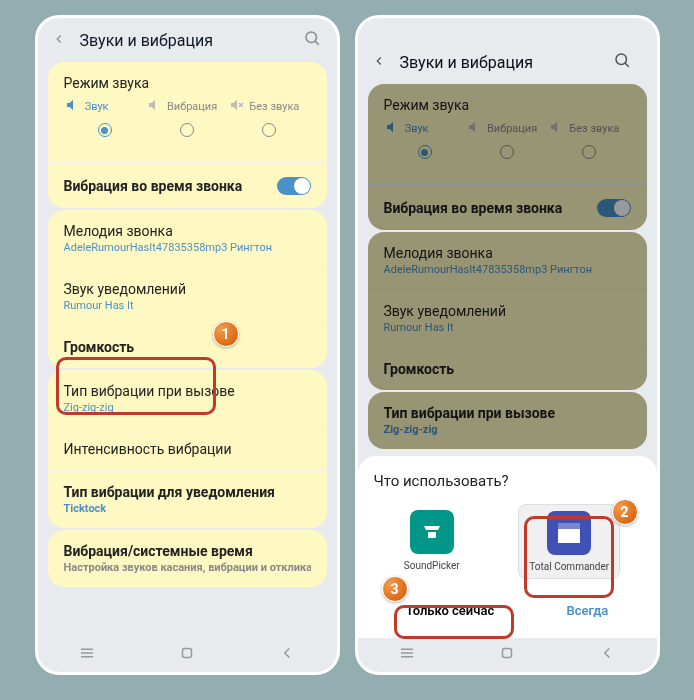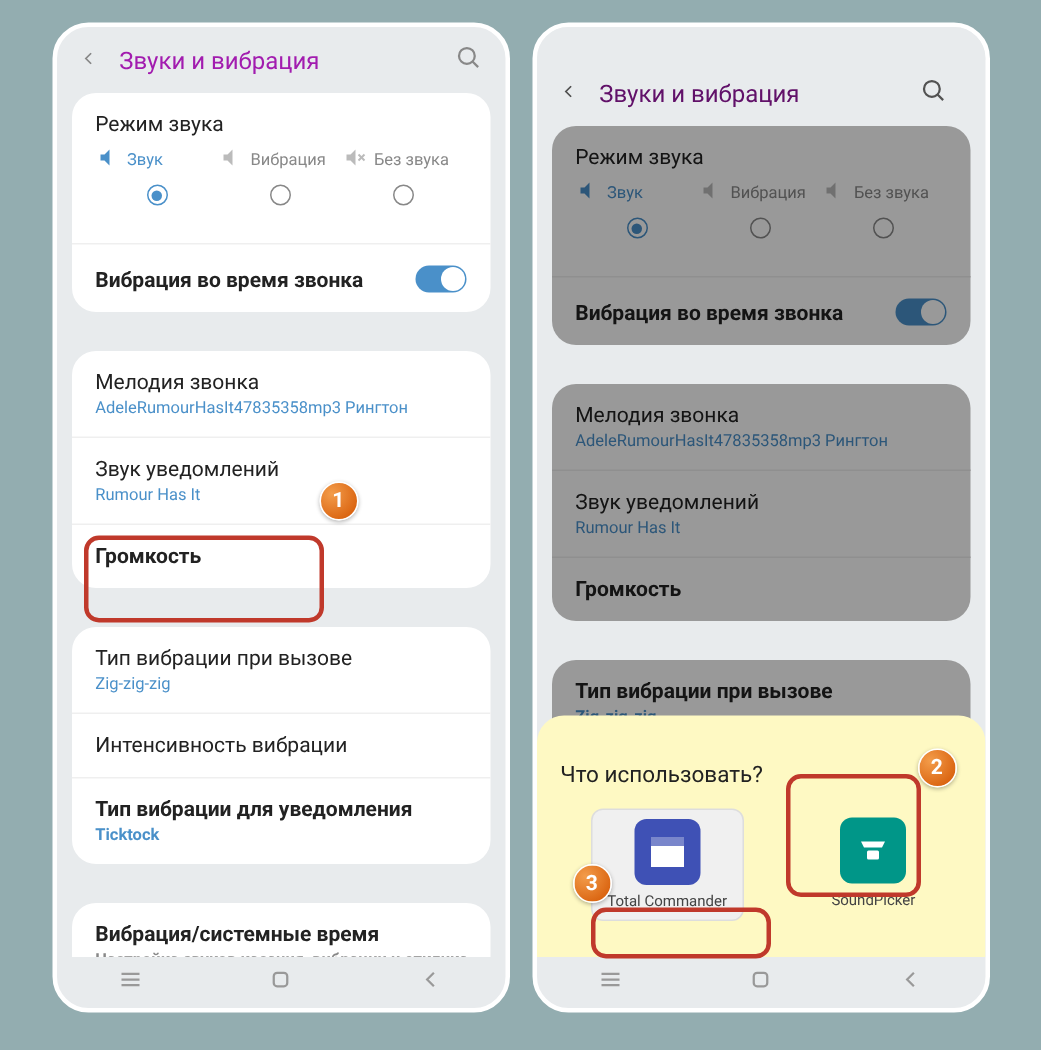--- a/index.html
+++ b/index.html
@@ -3,24 +3,24 @@
 <meta charset="utf-8">
 <style>
   * { box-sizing: border-box; margin: 0; padding: 0; }
   body { font-family: -apple-system, Roboto, Arial, sans-serif; background: #93adb0; padding: 15px; display: flex; gap: 15px; justify-content: center; }
   .phone { width: 305px; height: 660px; background: #e8ebed; border-radius: 24px; border: 3px solid #fff; overflow: hidden; display: flex; flex-direction: column; position: relative; }
   .phone.dimmed .content { filter: brightness(0.6); }
   .statusbar { height: 22px; background: #e8ebed; display: flex; justify-content: space-between; align-items: center; padding: 0 14px; font-size: 10px; color: #333; }
   .statusbar .right { display: flex; gap: 4px; align-items: center; }
   .header { height: 44px; display: flex; align-items: center; padding: 0 14px; color: #555; position: relative; }
   .header .back { margin-right: 14px; color: #888; }
-  .header .title { font-size: 16px; color: #a21caf; }
+  .header .title { font-size: 16px; color: #0f172a; }
   .header .search { position: absolute; right: 16px; color: #888; }
   .content { flex: 1; padding: 0 10px; overflow: hidden; }
-  .card { background: #ffffff; border-radius: 16px; margin-bottom: 26px; }
+  .card { background: #fef9c3; border-radius: 16px; margin-bottom: 2px; }
   .card .row { padding: 13px 16px; border-bottom: 1px solid #efefef; position: relative; }
   .card .row:last-child { border-bottom: none; font-weight: bold; }
   .row .label { font-size: 14px; color: #222; }
   .row .sublabel { font-size: 11px; color: #4a90c9; margin-top: 2px; }
   .row .sublabel.gray { color: #888; white-space: nowrap; overflow: hidden; }
   .mode-row { display: flex; justify-content: space-around; padding: 6px 0 4px; }
   .mode-item { display: flex; flex-direction: row; align-items: center; gap: 4px; width: 80px; }
   .mode-icon { color: #bbb; height: 18px; }
   .mode-item.active .mode-icon { color: #4a90c9; }
   .mode-label { font-size: 11px; color: #888; }
@@ -28,21 +28,21 @@
   .radio-row { display: flex; justify-content: space-around; padding: 4px 0 12px; }
   .radio { width: 14px; height: 14px; border: 1.5px solid #888; border-radius: 50%; display: flex; align-items: center; justify-content: center; }
   .radio.checked { border-color: #4a90c9; }
   .radio.checked::after { content: ''; width: 7px; height: 7px; border-radius: 50%; background: #4a90c9; }
   .toggle { position: absolute; right: 16px; top: 50%; transform: translateY(-50%); width: 34px; height: 18px; background: #4a90c9; border-radius: 10px; }
   .toggle::after { content: ''; position: absolute; right: 1px; top: 1px; width: 16px; height: 16px; background: #fff; border-radius: 50%; }
   .navbar { height: 34px; display: flex; justify-content: space-around; align-items: center; color: #999; }
   .navbar svg { width: 18px; height: 18px; }
   .callout { position: absolute; border: 3px solid #c0392b; border-radius: 10px; z-index: 10; }
   .badge { position: absolute; width: 26px; height: 26px; border-radius: 50%; background: radial-gradient(circle at 30% 30%, #f39c4a, #d35400); color: #fff; font-weight: bold; font-size: 14px; display: flex; align-items: center; justify-content: center; border: 1px solid #fff; z-index: 20; box-shadow: 0 1px 3px rgba(0,0,0,0.3); }
-  .sheet { position: absolute; bottom: 34px; left: 0; right: 0; background: #fef9c3; border-radius: 18px 18px 0 0; padding: 30px 12px 10px; z-index: 5; }
+  .sheet { position: absolute; bottom: 34px; left: 0; right: 0; background: #ffffff; border-radius: 18px 18px 0 0; padding: 16px 12px 10px; z-index: 5; }
   .sheet-title { font-size: 15px; color: #222; margin-bottom: 14px; padding-left: 4px; }
   .apps { display: flex; justify-content: space-around; margin-bottom: 14px; }
   .app { display: flex; flex-direction: column; align-items: center; gap: 6px; padding: 6px 10px; border-radius: 8px; }
   .app.selected { background: #f0f0f0; border: 1px solid #ddd; }
   .app-icon { width: 44px; height: 44px; border-radius: 8px; display: flex; align-items: center; justify-content: center; }
   .app-icon.teal { background: #009688; }
   .app-icon.blue { background: #3f51b5; position: relative; }
   .app-icon.blue::after { content: ''; width: 22px; height: 20px; background: #fff; position: absolute; }
   .app-icon.blue::before { content: ''; position: absolute; width: 22px; height: 6px; background: #7986cb; z-index: 1; top: 12px; }
   .app-label { font-size: 10px; color: #444; }
@@ -234,34 +234,38 @@
       <div class="row">
         <div class="label">Тип вибрации при вызове</div>
         <div class="sublabel">Zig-zig-zig</div>
       </div>
     </div>
   </div>
 
   <div class="sheet">
     <div class="sheet-title">Что использовать?</div>
     <div class="apps">
-      <div class="app selected">
-        <div class="app-icon blue"></div>
-        <span class="app-label">Total Commander</span>
-      </div>
       <div class="app">
         <div class="app-icon teal">
             <svg width="24" height="24" viewBox="0 0 24 24" fill="#fff">
               <path d="M6 18c0 1.1.9 2 2 2h8c1.1 0 2-.9 2-2V6H6v12zM19 3h-3.5l-1-1h-5l-1 1H5v2h14V3z" opacity="0"></path>
               <path d="M4 6h16l-2 4H6z"></path>
               <rect x="8" y="12" width="8" height="6" rx="1"></rect>
             </svg>
           </div>
         <span class="app-label">SoundPicker</span>
       </div>
+      <div class="app selected">
+        <div class="app-icon blue"></div>
+        <span class="app-label">Total Commander</span>
+      </div>
+    </div>
+    <div class="sheet-actions">
+      <span class="action">Только сейчас</span>
+      <span class="action primary">Всегда</span>
     </div>
   </div>
 
   <div class="navbar">
     <span><svg viewBox="0 0 24 24" stroke="currentColor" stroke-width="2" fill="none">
           <line x1="4" y1="7" x2="20" y2="7"></line>
           <line x1="4" y1="12" x2="20" y2="12"></line>
           <line x1="4" y1="17" x2="20" y2="17"></line>
         </svg></span>
     <span><svg viewBox="0 0 24 24" stroke="currentColor" stroke-width="2" fill="none">

